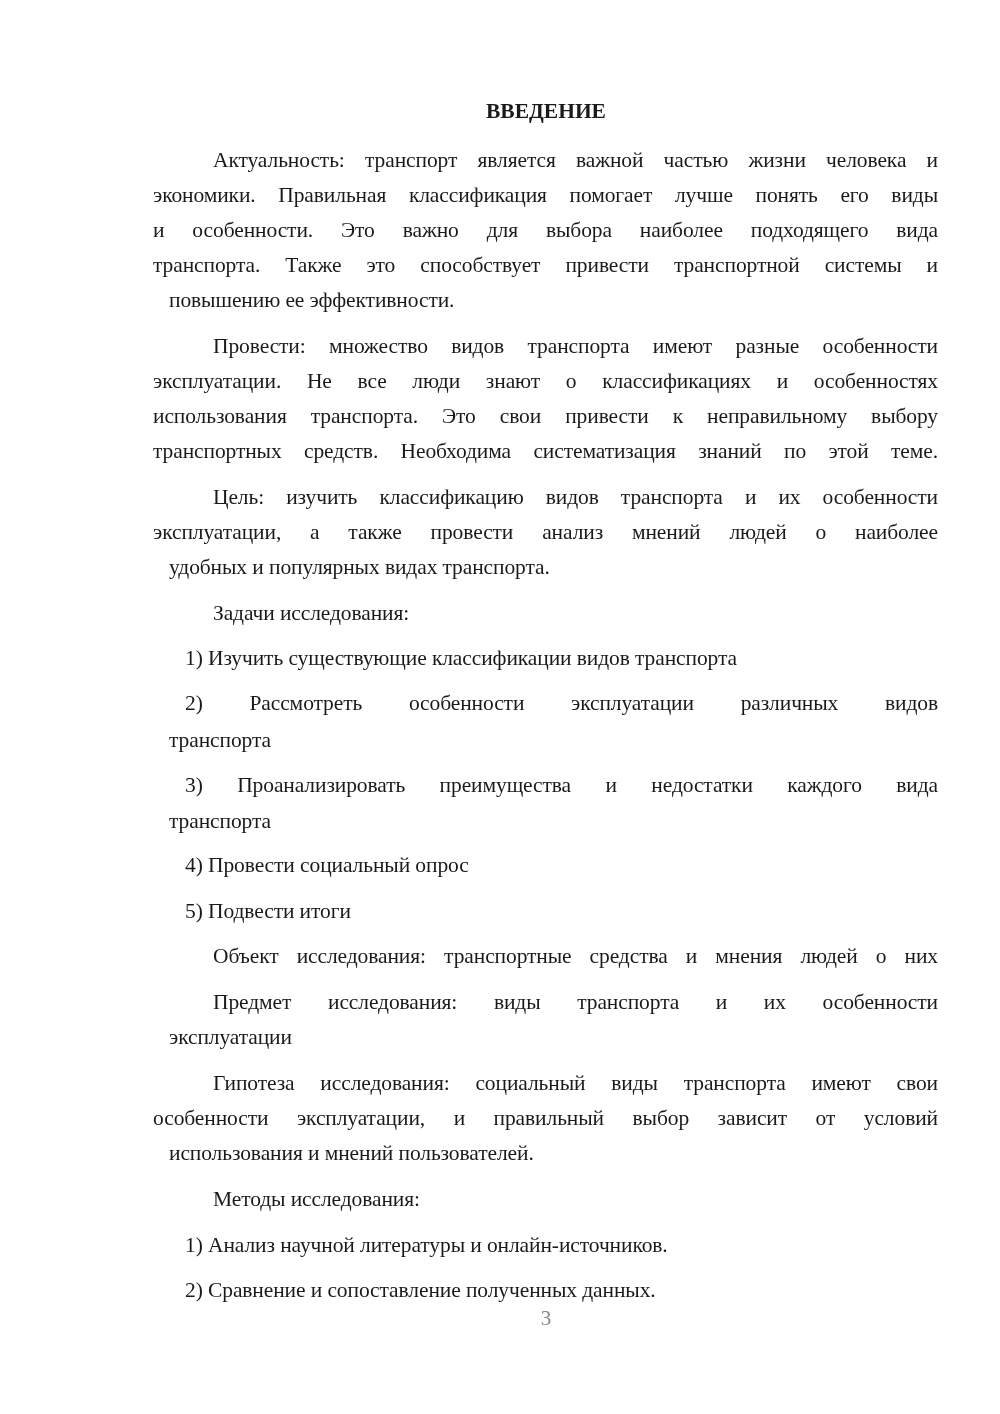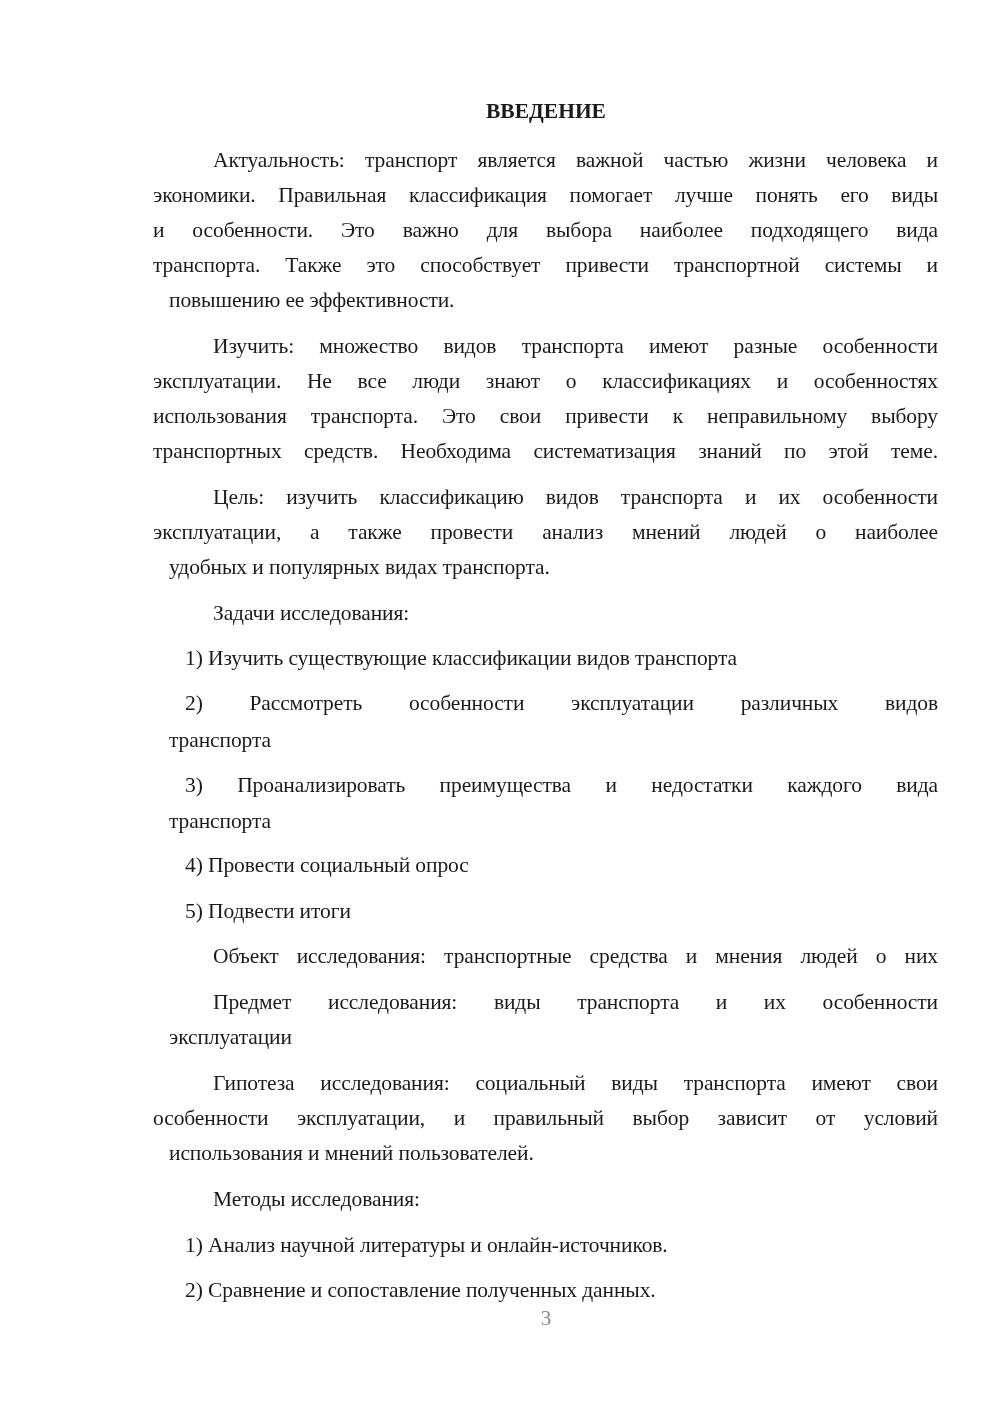--- a/index.html
+++ b/index.html
@@ -88,21 +88,21 @@
 
   <div>
     <div class="line just-ind" style="top:147px">Актуальность: транспорт является важной частью жизни человека и</div>
     <div class="line just" style="top:182px">экономики. Правильная классификация помогает лучше понять его виды</div>
     <div class="line just" style="top:217px">и особенности. Это важно для выбора наиболее подходящего вида</div>
     <div class="line just" style="top:252px">транспорта. Также это способствует привести транспортной системы и</div>
     <div class="line left" style="top:287px">повышению ее эффективности.</div>
   </div>
 
   <div>
-    <div class="line just-ind" style="top:333px">Изучить: множество видов транспорта имеют разные особенности</div>
+    <div class="line just-ind" style="top:333px">Провести: множество видов транспорта имеют разные особенности</div>
     <div class="line just" style="top:368px">эксплуатации. Не все люди знают о классификациях и особенностях</div>
     <div class="line just" style="top:403px">использования транспорта. Это свои привести к неправильному выбору</div>
     <div class="line just" style="top:438px">транспортных средств. Необходима систематизация знаний по этой теме.</div>
   </div>
 
   <div>
     <div class="line just-ind" style="top:484px">Цель: изучить классификацию видов транспорта и их особенности</div>
     <div class="line just" style="top:519px">эксплуатации, а также провести анализ мнений людей о наиболее</div>
     <div class="line left" style="top:554px">удобных и популярных видах транспорта.</div>
   </div>

